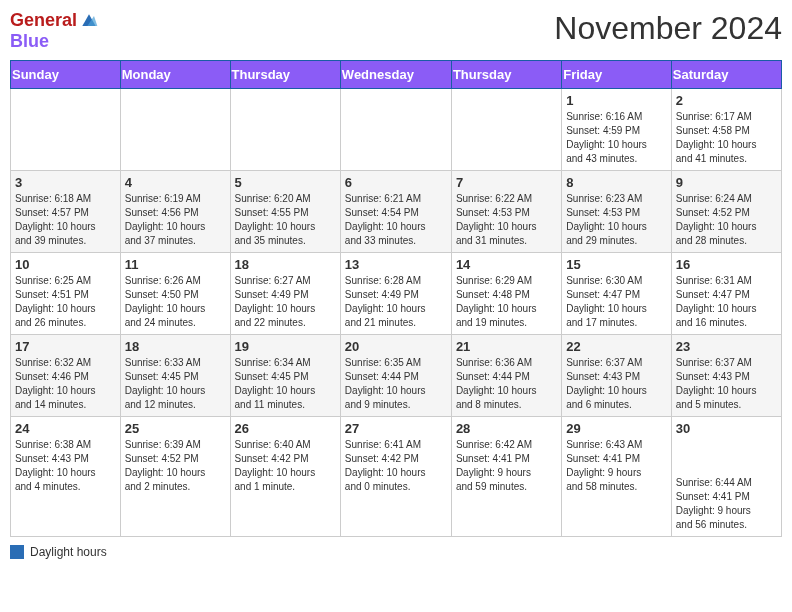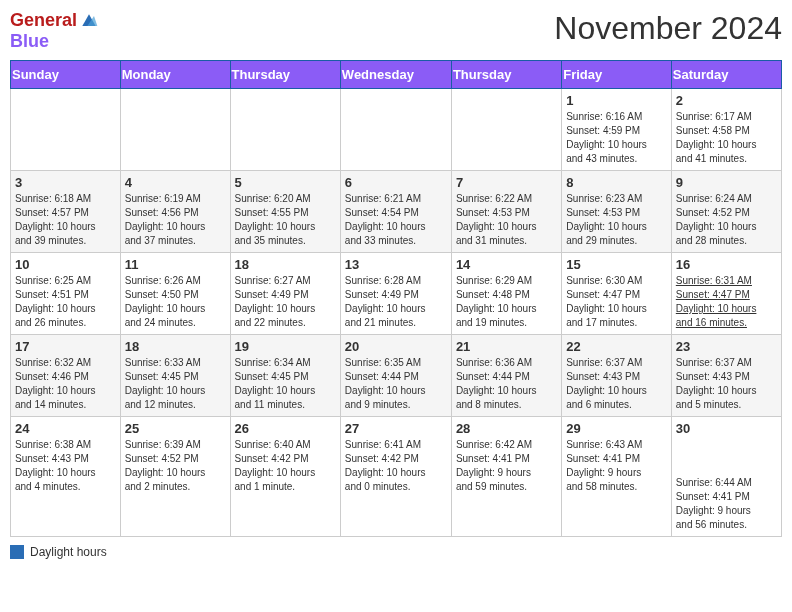--- a/index.html
+++ b/index.html
@@ -247,21 +247,21 @@
         </td>
         <td>
           <div class="day-number">15</div>
           <div class="day-info" style="white-space: pre-line;">Sunrise: 6:30 AM
 Sunset: 4:47 PM
 Daylight: 10 hours
 and 17 minutes.</div>
         </td>
         <td>
           <div class="day-number">16</div>
-          <div class="day-info" style="white-space: pre-line; text-decoration: underline;">Sunrise: 6:31 AM
+          <div class="day-info" style="white-space: pre-line;">Sunrise: 6:31 AM
 Sunset: 4:47 PM
 Daylight: 10 hours
 and 16 minutes.</div>
         </td>
       </tr>
       <tr>
         <td>
           <div class="day-number">17</div>
           <div class="day-info" style="white-space: pre-line;">Sunrise: 6:32 AM
 Sunset: 4:46 PM

